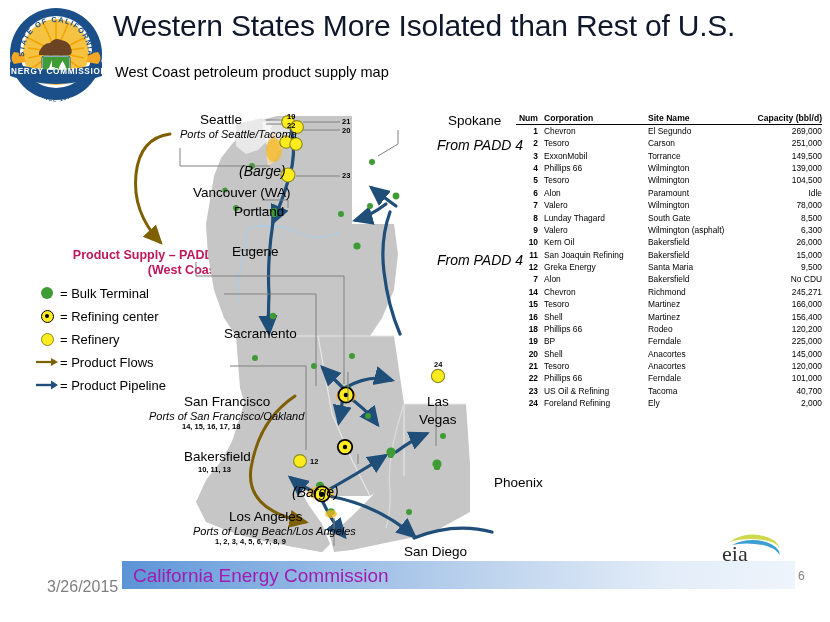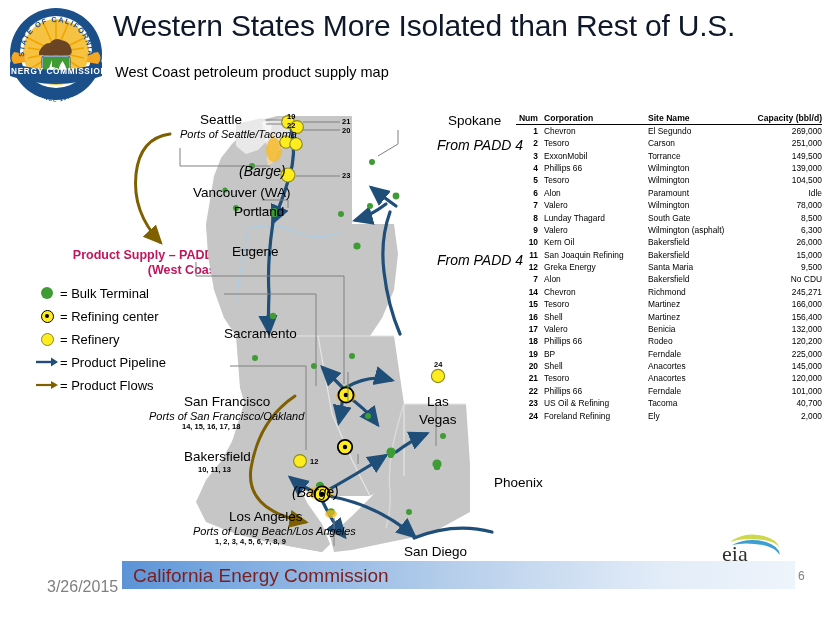--- a/index.html
+++ b/index.html
@@ -67,21 +67,21 @@
 
   
   .eia{position:absolute;left:714px;top:528px;width:70px;height:38px;}
 
   
   .footer-bar{
     position:absolute;left:122px;top:561px;width:673px;height:28px;
     background:linear-gradient(to right,#5b93d6 0%,#79a8df 14%,#b7cfeb 50%,#e2ecf8 80%,#eef4fb 100%);
   }
   .footer-title{
-    position:absolute;left:133px;top:565px;font-size:19px;color:#7f1d1d;
+    position:absolute;left:133px;top:565px;font-size:19px;color:#a21caf;
   }
   .footer-date{position:absolute;left:47px;top:578px;font-size:16px;color:#7f7f7f;}
   .footer-page{position:absolute;left:798px;top:569px;font-size:12px;color:#7f7f7f;}
 </style>
 </head>
 <body>
 
 <div id="slide">
 
   <div class="cec-logo">
@@ -146,34 +146,34 @@
     </div>
     <div class="legend-row">
       <span class="legend-sym">
           <i class="dot-refinery"></i>
         </span>
       <span class="legend-txt">= Refinery</span>
     </div>
     <div class="legend-row">
       <span class="legend-sym">
         <svg width="24" height="12" viewBox="0 0 24 12">
+            <line x1="1" y1="6" x2="17" y2="6" stroke="#7f6000" stroke-width="2.2"></line>
+            <path d="M16 2 L23 6 L16 10 Z" fill="#7f6000"></path>
+          </svg>
+      </span>
+      <span class="legend-txt">= Product Flows</span>
+    </div>
+    <div class="legend-row">
+      <span class="legend-sym">
+        <svg width="24" height="12" viewBox="0 0 24 12">
             <line x1="1" y1="6" x2="17" y2="6" stroke="#1f4e79" stroke-width="2.4"></line>
             <path d="M16 1.5 L23 6 L16 10.5 Z" fill="#1f4e79"></path>
           </svg>
       </span>
       <span class="legend-txt">= Product Pipeline</span>
-    </div>
-    <div class="legend-row">
-      <span class="legend-sym">
-        <svg width="24" height="12" viewBox="0 0 24 12">
-            <line x1="1" y1="6" x2="17" y2="6" stroke="#7f6000" stroke-width="2.2"></line>
-            <path d="M16 2 L23 6 L16 10 Z" fill="#7f6000"></path>
-          </svg>
-      </span>
-      <span class="legend-txt">= Product Flows</span>
     </div>
   </div>
 
   <div class="map">
     <svg width="520" height="460" viewBox="0 0 520 460">
       <defs>
         <marker id="navArrow" markerWidth="7" markerHeight="7" refX="5.2" refY="3" orient="auto">
           <path d="M0 0 L6.5 3 L0 6 Z" fill="#1f4e79"></path>
         </marker>
         <marker id="goldArrow" markerWidth="7" markerHeight="7" refX="5.2" refY="3" orient="auto">
@@ -466,26 +466,20 @@
             <td class="c-site">Martinez</td>
             <td class="c-cap">166,000</td>
           </tr>
           <tr>
             <td class="c-num">16</td>
             <td class="c-corp">Shell</td>
             <td class="c-site">Martinez</td>
             <td class="c-cap">156,400</td>
           </tr>
           <tr>
-            <td class="c-num">17</td>
-            <td class="c-corp">Valero</td>
-            <td class="c-site">Benicia</td>
-            <td class="c-cap">132,000</td>
-          </tr>
-          <tr>
             <td class="c-num">18</td>
             <td class="c-corp">Phillips 66</td>
             <td class="c-site">Rodeo</td>
             <td class="c-cap">120,200</td>
           </tr>
           <tr>
             <td class="c-num">19</td>
             <td class="c-corp">BP</td>
             <td class="c-site">Ferndale</td>
             <td class="c-cap">225,000</td>

